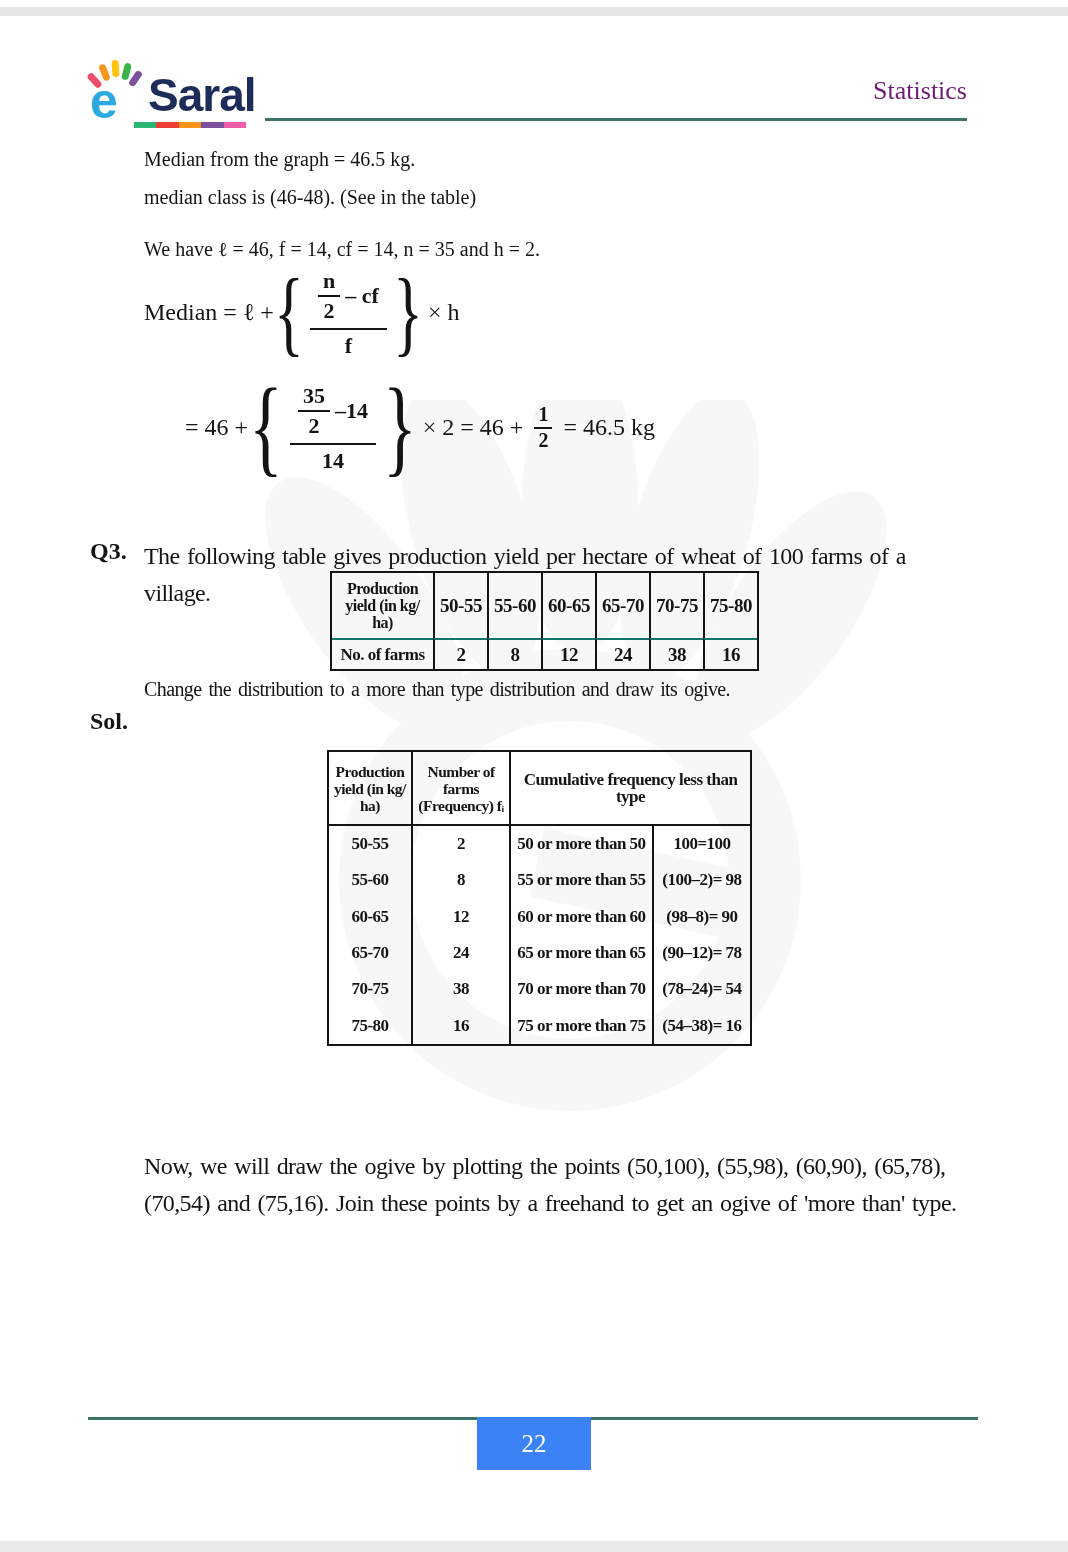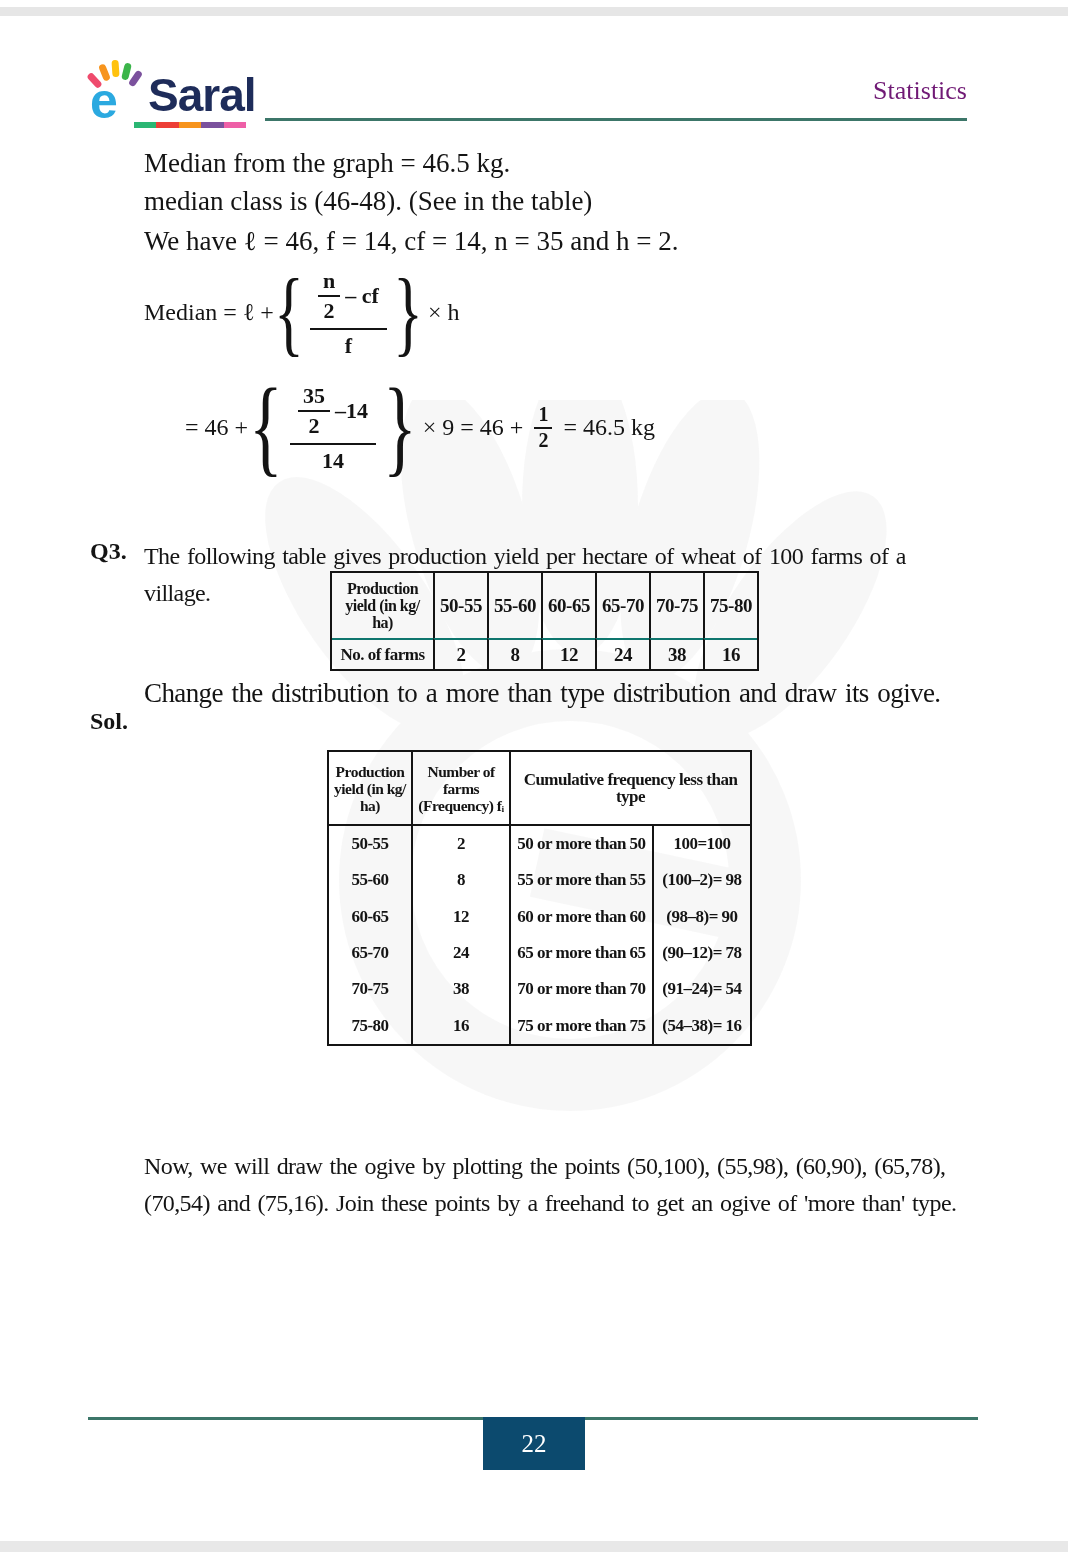--- a/index.html
+++ b/index.html
@@ -23,21 +23,21 @@
   .f4{left:35px;top:3px;transform:rotate(14deg);}
   .f5{left:44px;top:10px;transform:rotate(34deg);}
   .brand{font-family:"Liberation Sans",sans-serif;font-weight:bold;font-size:46px;
          color:#1e2c5a;letter-spacing:-1px;line-height:1;margin-left:8px;}
   .logo-underline{display:flex;height:6px;margin:4px 0 0 46px;width:112px;}
   .logo-underline span{flex:1;}
   .subject{position:absolute;right:101px;top:76px;font-size:26px;color:#701a75;}
   .header-rule{position:absolute;left:265px;top:118px;width:702px;height:3px;background:#3c7669;}
 
   
-  .bodyline{position:absolute;left:144px;font-size:27px;white-space:nowrap;}
+  .bodyline{position:absolute;left:144px;font-size:20px;white-space:nowrap;}
   .cond{letter-spacing:-0.6px;word-spacing:2.5px;}
   .qlabel{position:absolute;left:90px;font-size:24px;font-weight:bold;}
   .qtext{position:absolute;left:144px;width:815px;font-size:24px;line-height:37px;
          letter-spacing:-0.6px;word-spacing:2px;white-space:normal;}
 
   
   .formula{position:absolute;display:flex;align-items:center;font-size:24px;}
   .brace{font-size:96px;font-weight:400;line-height:0.85;transform:scaleX(.65);
          display:inline-block;margin:0 -8px;}
   .brace.b2{font-size:108px;}
@@ -73,22 +73,22 @@
               line-height:17px;padding:2px;}
   .stbody{display:grid;grid-template-columns:82px 98px 143px 1fr;grid-auto-rows:36.3px;}
   .stbody .bc{display:flex;align-items:center;justify-content:center;font-size:17px;}
   .bl{border-left:2px solid #141414;}
   .stfoot{display:grid;grid-template-columns:82px 98px 1fr;height:32px;
           border-top:2px solid #141414;}
   .stfoot .fc{display:flex;align-items:center;justify-content:center;font-size:17px;}
 
   
   .footer-rule{position:absolute;left:88px;top:1417px;width:890px;height:3px;background:#3c7669;}
-  .pagebox{position:absolute;left:50%;transform:translateX(-50%);top:1417px;width:102px;
-           height:53px;background:#0c4a6e;color:#fff;display:flex;align-items:center;
+  .pagebox{position:absolute;left:50%;transform:translateX(-50%);top:1417px;width:114px;
+           height:53px;background:#3b82f6;color:#fff;display:flex;align-items:center;
            justify-content:center;font-size:25px;}
 </style>
 </head>
 <body>
 
 <div class="page">
   <div class="strip-top"></div>
 
   <svg class="watermark" width="800" height="760" viewBox="0 0 800 760">
     <g fill="#f2f2f2">
@@ -120,21 +120,21 @@
       <span style="background:#f7941d"></span>
         <span style="background:#7b519d"></span>
       <span style="background:#ee5fa7"></span>
     </div>
   </div>
   <div class="subject z">Statistics</div>
   <div class="header-rule z"></div>
 
   <div class="bodyline z" style="top:148px">Median from the graph = 46.5 kg.</div>
   <div class="bodyline z" style="top:186px">median class is (46-48). (See in the table)</div>
-  <div class="bodyline z" style="top:226px">We have ℓ = 46, f = 14, cf = 14, n = 35 and h = 2.</div>
+  <div class="bodyline z" style="top:238px">We have ℓ = 46, f = 14, cf = 14, n = 35 and h = 2.</div>
 
   <div class="formula z" style="left:144px;top:258px;height:108px">
     <span>Median = ℓ +</span>
     <span class="brace">{</span>
     <span class="frac">
       <span class="fnum">
         <span class="minifrac">
           <span class="mtop">n</span>
           <span class="mbot">2</span>
         </span>
@@ -153,21 +153,21 @@
       <span class="fnum">
         <span class="minifrac">
           <span class="mtop">35</span>
           <span class="mbot">2</span>
         </span>
         <span>–14</span>
       </span>
       <span class="fden">14</span>
     </span>
     <span class="brace b2">}</span>
-    <span class="fx">× 9 = 46 +</span>
+    <span class="fx">× 2 = 46 +</span>
     <span class="smallfrac">
       <span class="mtop">1</span>
       <span>2</span>
     </span>
     <span class="fx">= 46.5 kg</span>
   </div>
 
 
   <div class="qlabel z" style="top:538px">Q3.</div>
   <div class="qtext z" style="top:538px">The following table gives production yield per hectare of wheat of 100 farms of a village.</div>
@@ -215,21 +215,21 @@
       <div class="bc bl">(98–8)= 90</div>
 
       <div class="bc">65-70</div>
       <div class="bc bl">24</div>
       <div class="bc bl">65 or more than 65</div>
       <div class="bc bl">(90–12)= 78</div>
 
       <div class="bc">70-75</div>
       <div class="bc bl">38</div>
       <div class="bc bl">70 or more than 70</div>
-      <div class="bc bl">(91–24)= 54</div>
+      <div class="bc bl">(78–24)= 54</div>
 
       <div class="bc">75-80</div>
       <div class="bc bl">16</div>
       <div class="bc bl">75 or more than 75</div>
       <div class="bc bl">(54–38)= 16</div>
     </div>
   </div>
 
   <div class="qtext cond z" style="top:1148px;width:838px">Now, we will draw the ogive by plotting the points (50,100), (55,98), (60,90), (65,78), (70,54) and (75,16). Join these points by a freehand to get an ogive of 'more than' type.</div>
 

